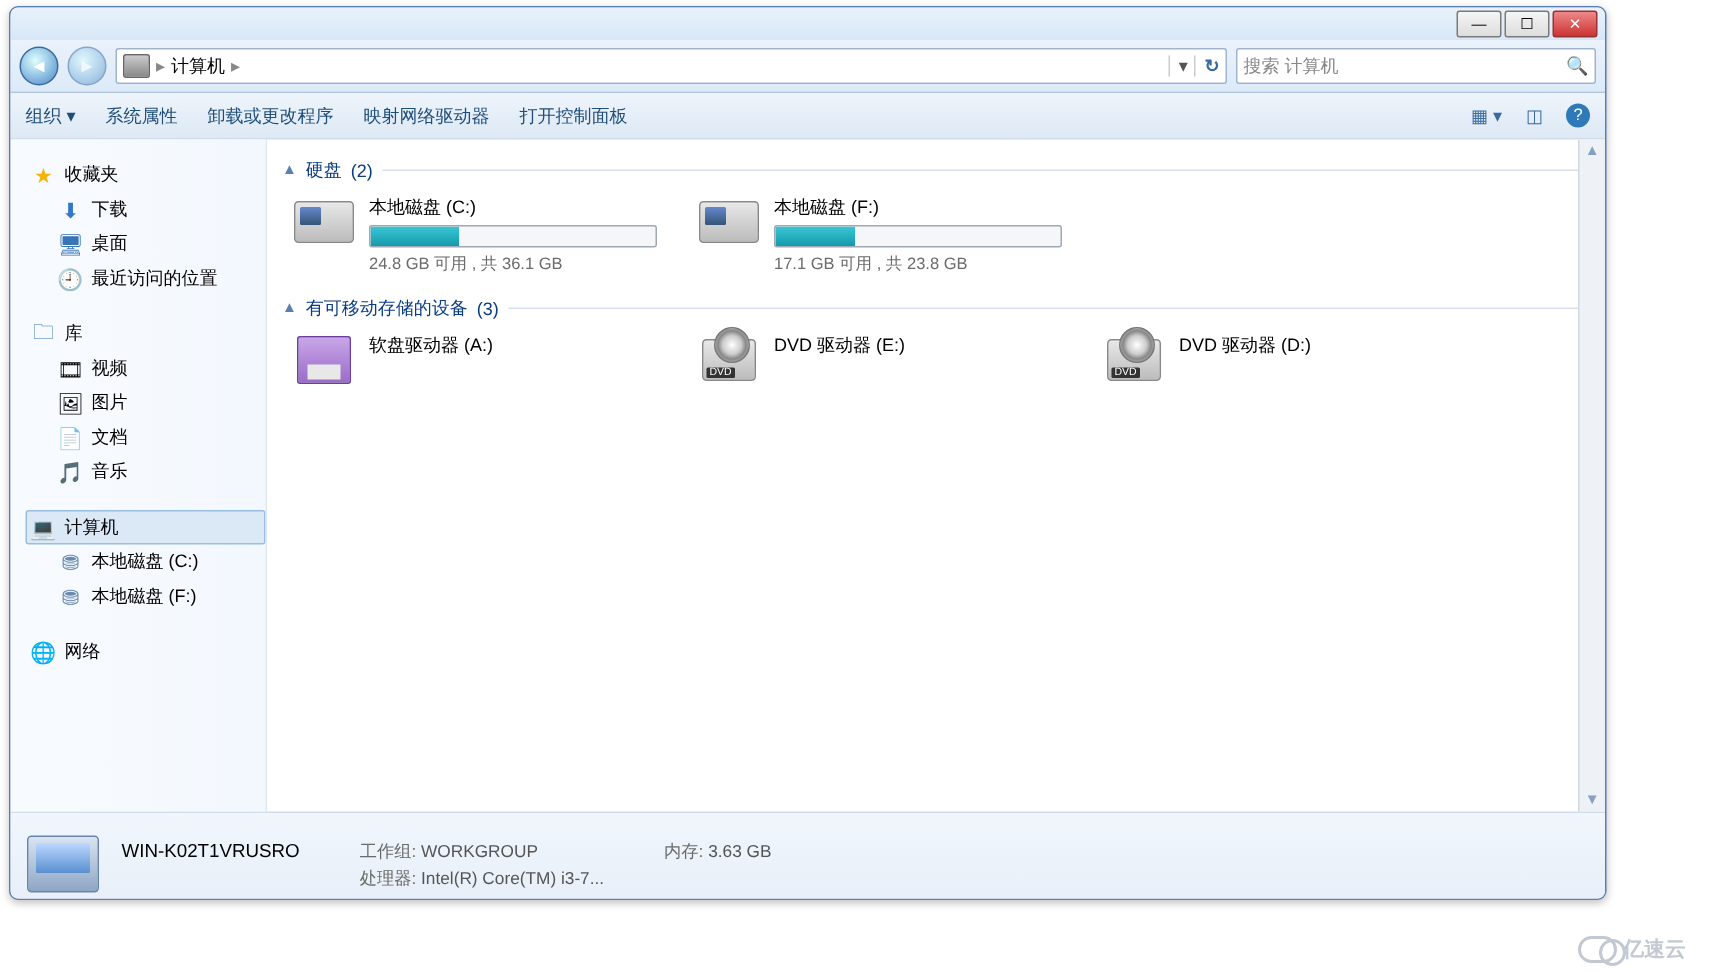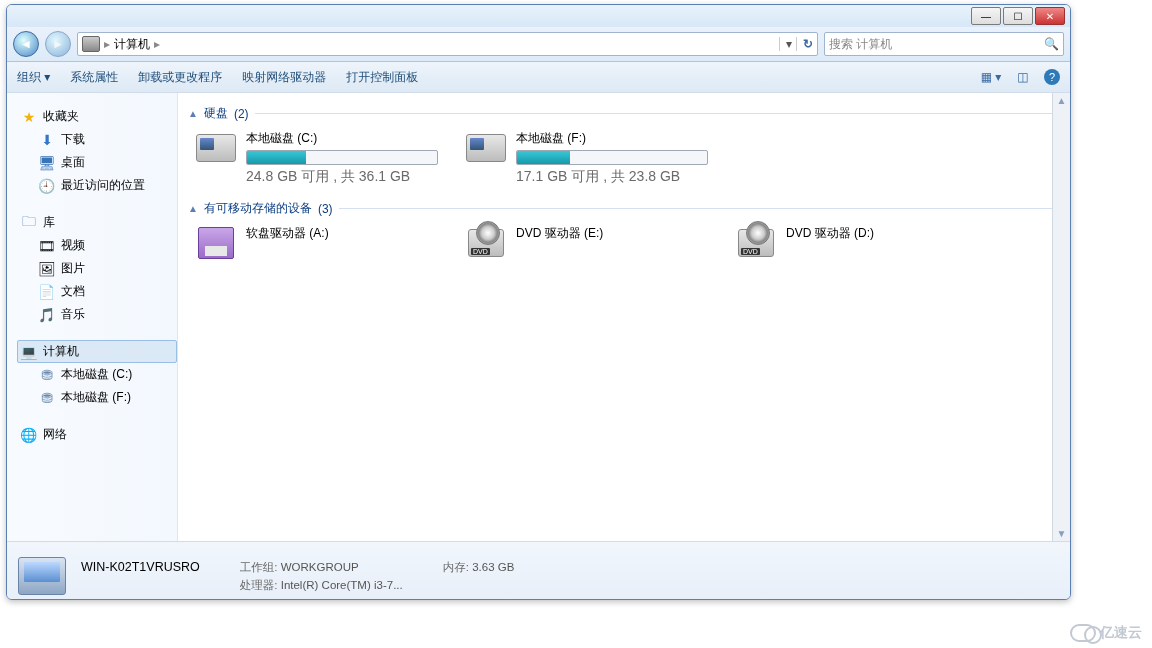--- a/index.html
+++ b/index.html
@@ -44,29 +44,29 @@
 .hdd-icon::before{content:"";position:absolute;left:3px;top:3px;width:14px;height:12px;background:linear-gradient(#68c,#357);border-radius:1px;}
 .floppy-icon{width:34px;height:30px;background:linear-gradient(#c9a6e8,#9a6cc8);border:1px solid #6a3e9a;border-radius:2px;position:relative;}
 .floppy-icon::after{content:"";position:absolute;bottom:2px;left:6px;right:6px;height:10px;background:#e8e8e8;}
 .dvd-icon{width:34px;height:26px;background:linear-gradient(#e8e8e8,#bcbcbc);border:1px solid #888;border-radius:3px;position:relative;}
 .dvd-icon::before{content:"";position:absolute;left:7px;top:-9px;width:22px;height:22px;border-radius:50%;background:radial-gradient(circle,#fff 0,#ccc 40%,#888 60%,#ddd 100%);border:1px solid #777;}
 .dvd-label{position:absolute;left:2px;bottom:1px;font-size:7px;background:#333;color:#fff;padding:0 2px;border-radius:1px;}
 .drive-info{display:flex;flex-direction:column;gap:3px;}
 .drive-name{color:#000;}
 .progress{width:190px;height:13px;border:1px solid #a0a8b4;background:#f4f6f9;border-radius:2px;overflow:hidden;}
 .progress>div{height:100%;background:linear-gradient(#3ac6d6,#149aab);}
-.drive-space{color:#6a6a6a;font-size:14px;}
+.drive-space{color:#6a6a6a;font-size:11px;}
 .details{height:60px;border-top:1px solid #d0dcea;background:linear-gradient(#f1f6fc,#e6eef8);display:flex;align-items:center;padding:4px 10px;gap:14px;}
 .det-icon{width:50px;height:44px;display:flex;align-items:center;justify-content:center;}
 .pc-icon{width:46px;height:36px;background:linear-gradient(#d9e4f2,#8ea6c4);border:1px solid #6a84a8;border-radius:3px;position:relative;}
 .pc-icon::after{content:"";position:absolute;left:5px;top:4px;right:5px;bottom:12px;background:linear-gradient(#bcd8ff,#5a8fd0);border-radius:1px;}
 .det-cols{display:flex;gap:40px;align-items:flex-start;font-size:11.5px;color:#555;}
 .det-name{color:#000;font-size:12.5px;margin-bottom:3px;}
 .det-label{color:#6a6a6a;}
-.watermark{position:absolute;right:10px;bottom:6px;color:#c2c9d2;font-size:14px;font-weight:bold;display:flex;align-items:center;gap:4px;}
+.watermark{position:absolute;right:28px;bottom:6px;color:#c2c9d2;font-size:14px;font-weight:bold;display:flex;align-items:center;gap:4px;}
 .watermark .ring{width:22px;height:14px;border:2px solid #c2c9d2;border-radius:999px;position:relative;}
 .watermark .ring::after{content:"";position:absolute;right:-8px;top:0;width:14px;height:14px;border:2px solid #c2c9d2;border-radius:50%;}
 .addrtxt{color:#000;}
 .scrollbar{position:absolute;right:0;top:0;bottom:0;width:17px;background:#eef2f7;border-left:1px solid #d0d8e2;display:flex;flex-direction:column;align-items:center;justify-content:space-between;color:#86a0c0;font-size:10px;padding:2px 0;}
 </style>
 </head>
 <body>
 
 <div class="outerwrap">
 <div class="window">

